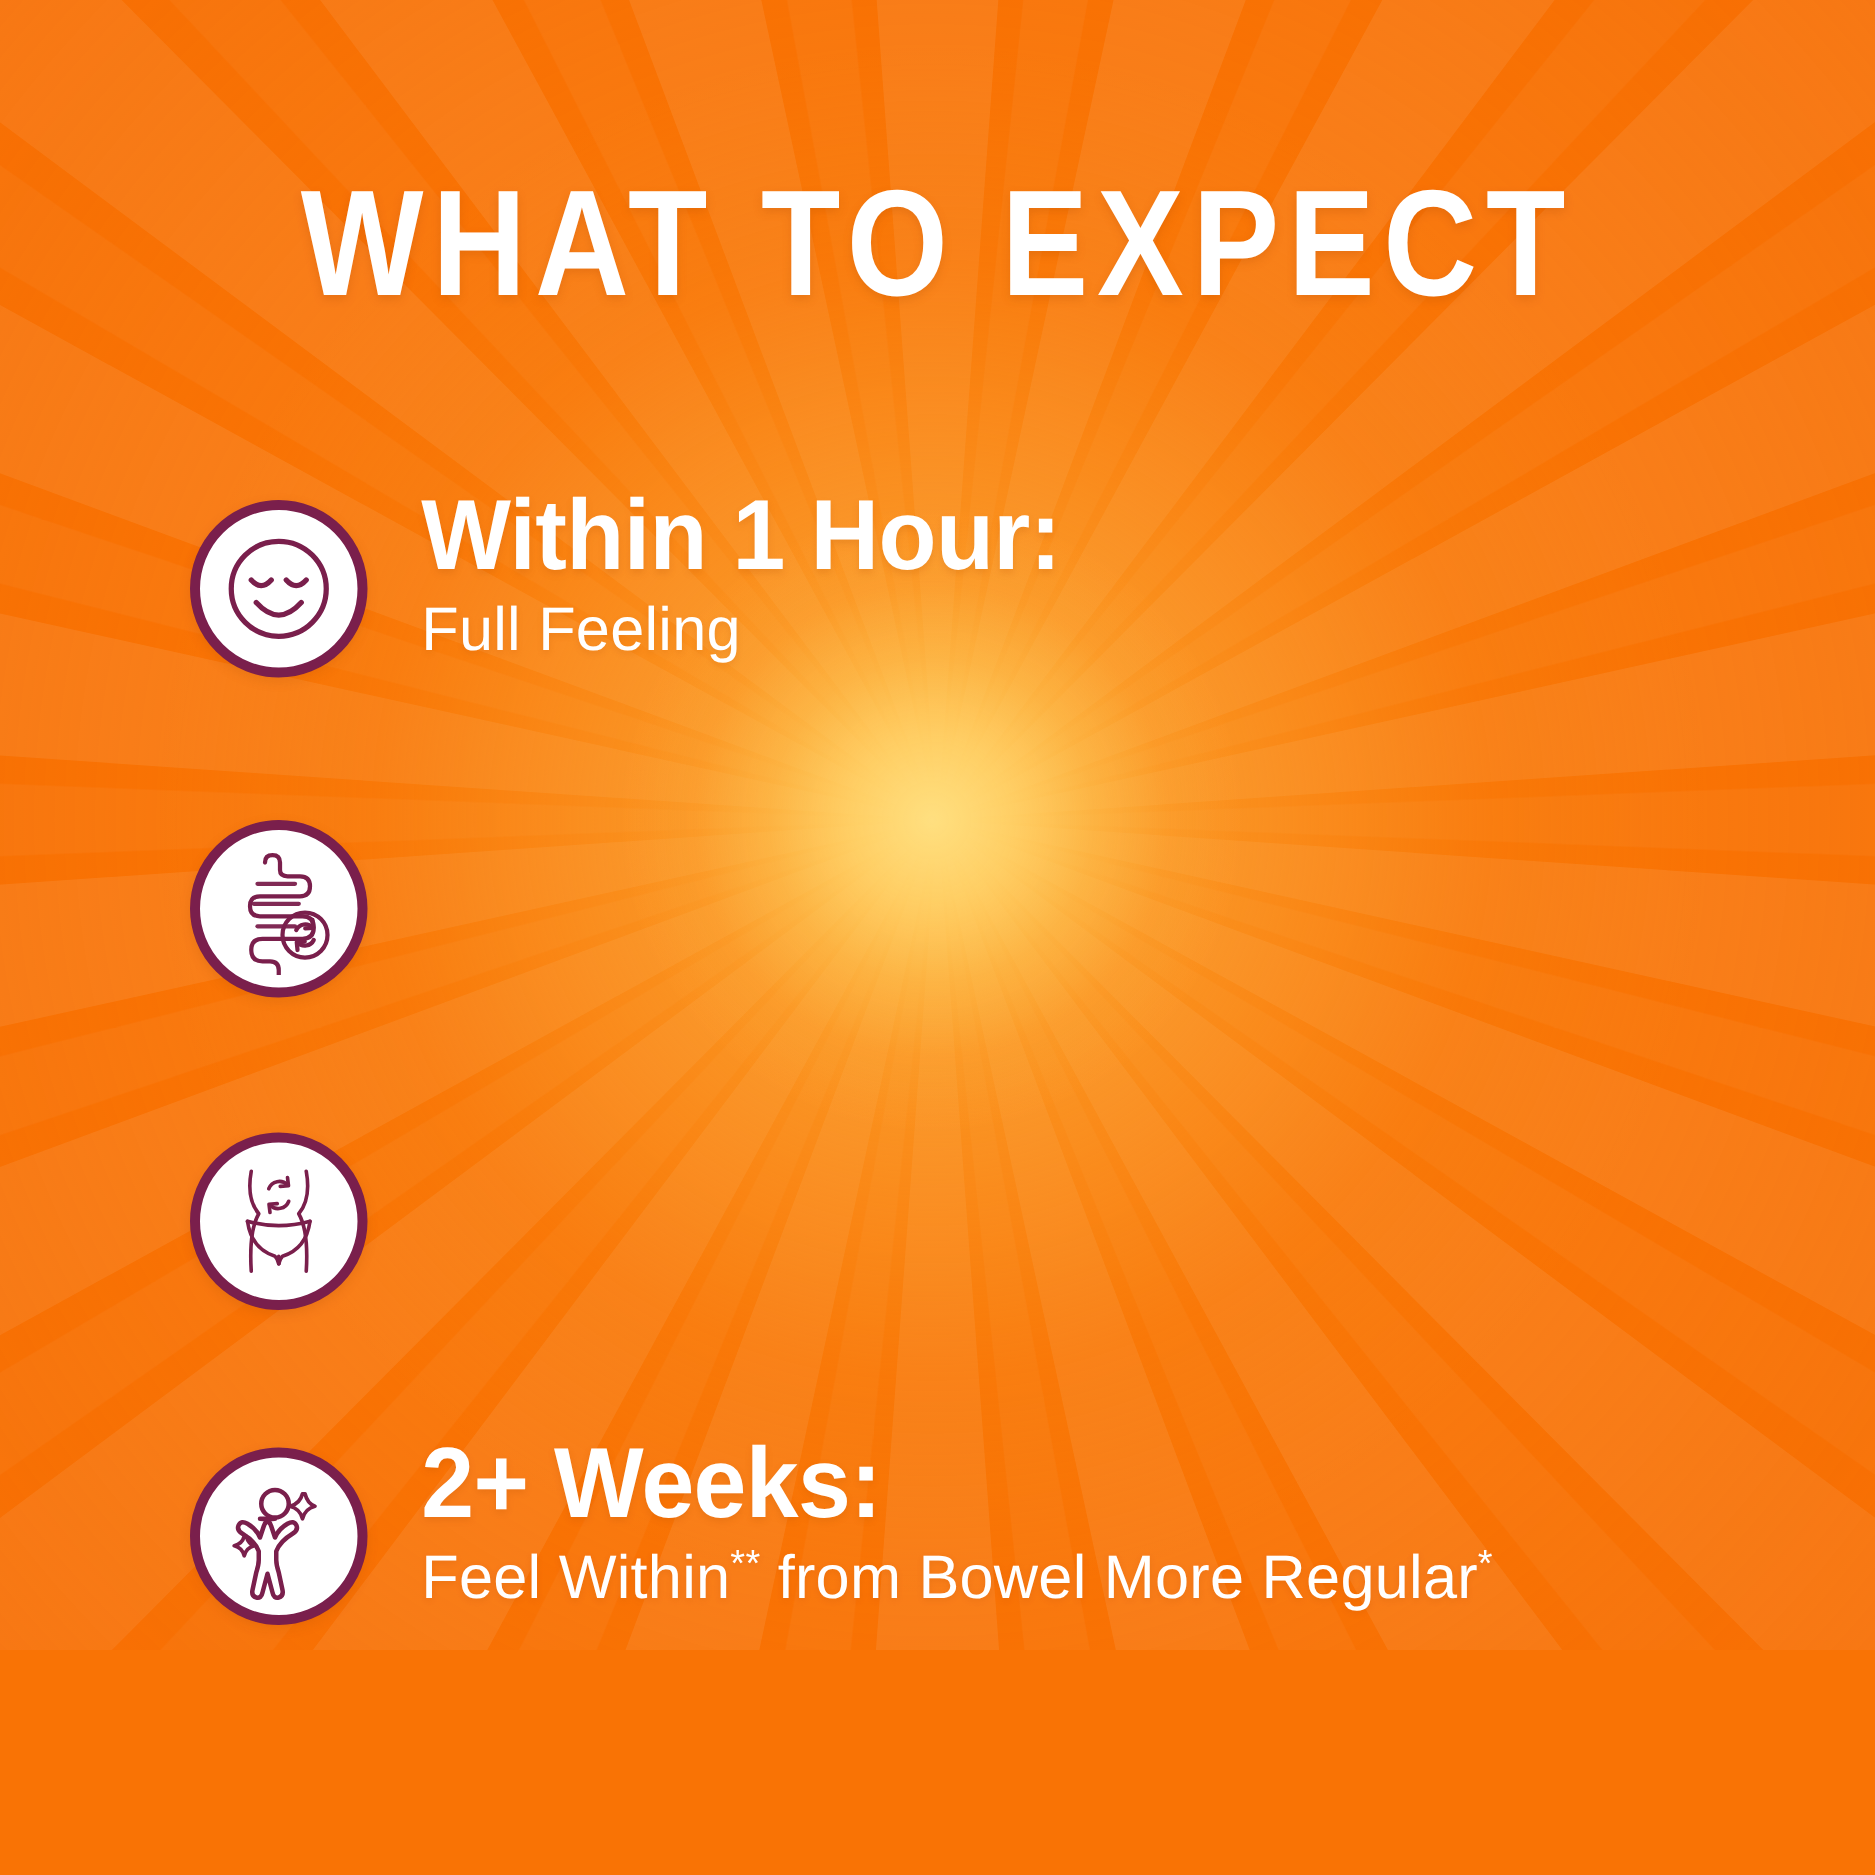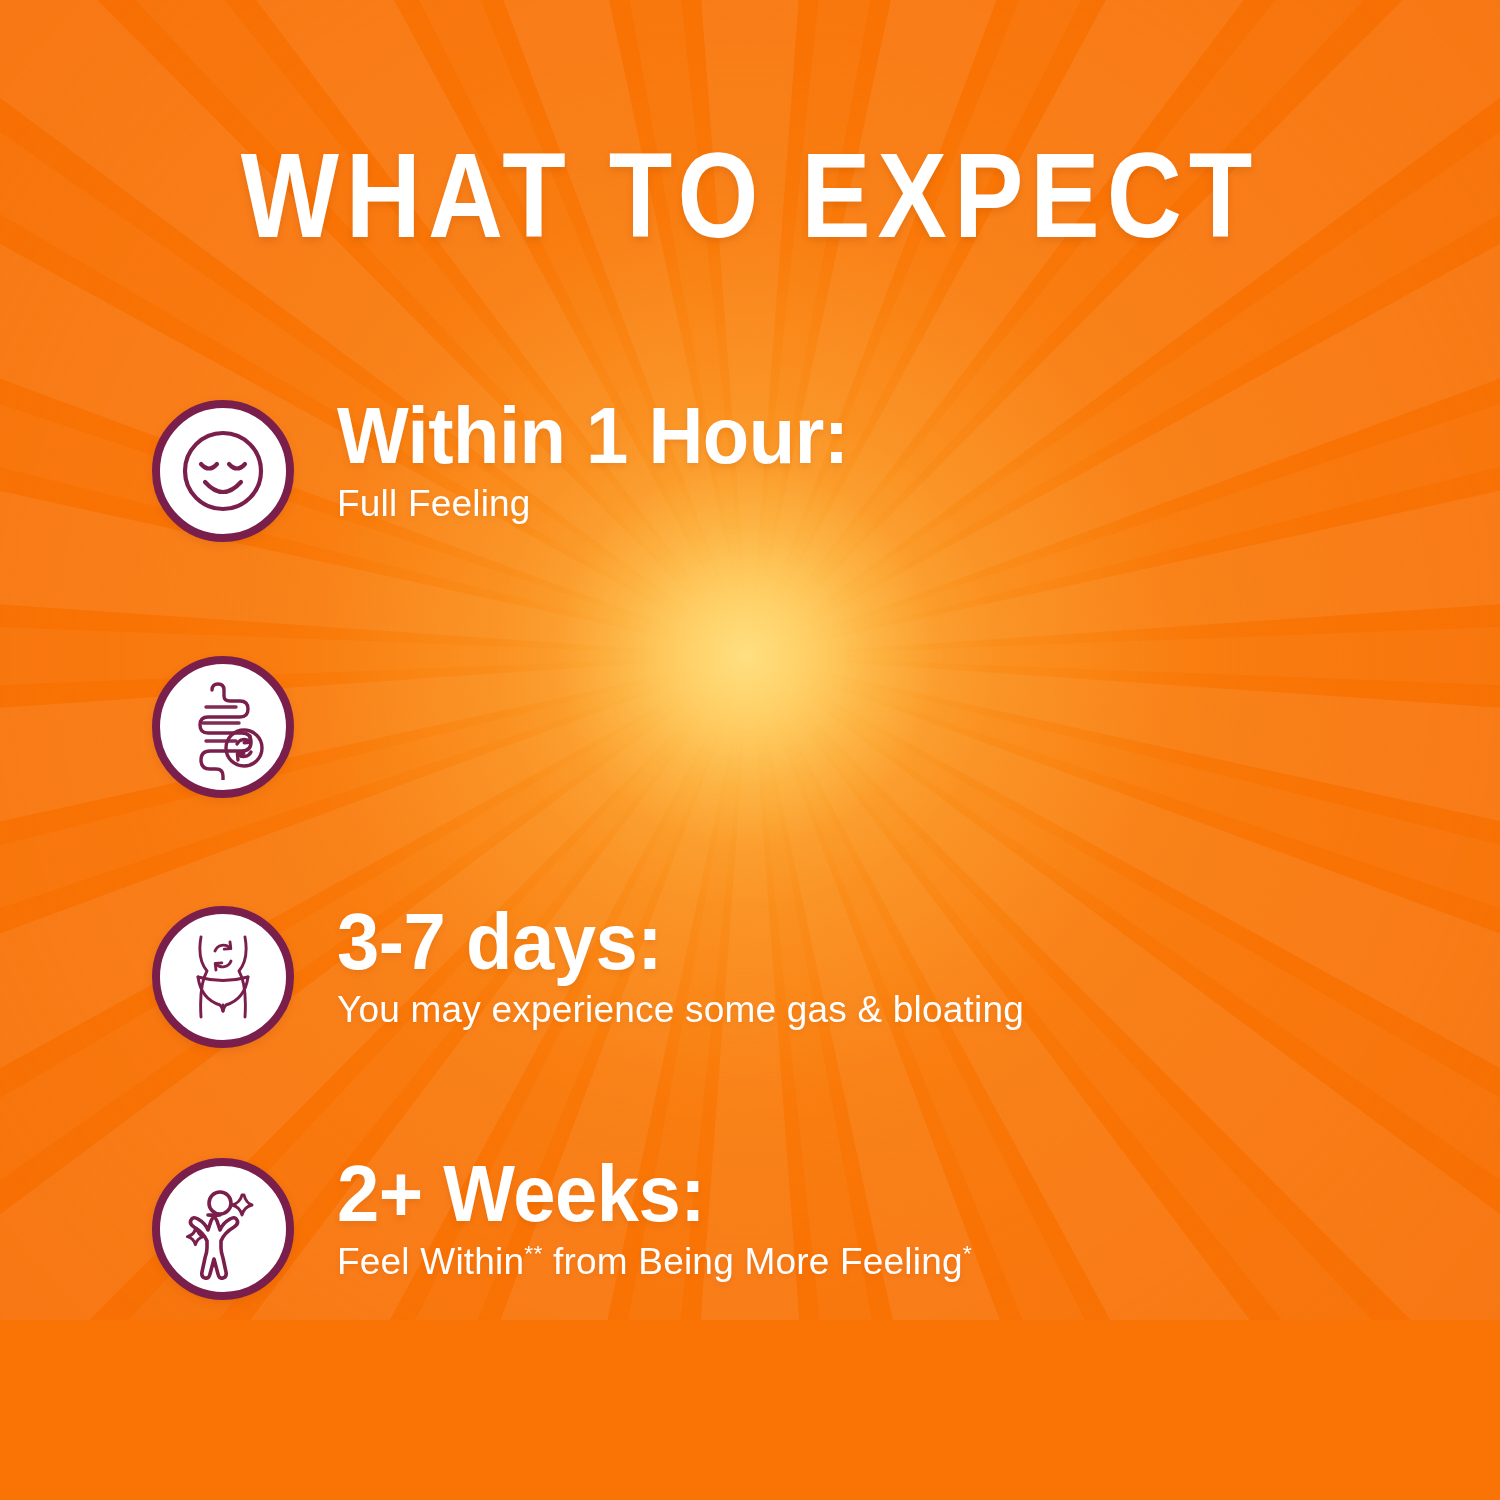--- a/index.html
+++ b/index.html
@@ -132,21 +132,21 @@
     transform: scaleY(1.05);
     transform-origin: left top;
     text-shadow: 0 3px 6px rgba(170,70,0,0.18);
     white-space: nowrap;
   }
 
   .row-sub {
     color: #ffffff;
     font-family: "Liberation Sans", sans-serif;
     font-weight: normal;
-    font-size: 37px;
+    font-size: 49px;
     line-height: 1.12;
     margin-top: 10px;
     letter-spacing: 0.2px;
     text-shadow: 0 2px 5px rgba(170,70,0,0.16);
     white-space: nowrap;
   }
   .row-sub sup {
     font-size: 0.62em;
     vertical-align: super;
     line-height: 0;
@@ -272,26 +272,20 @@
             <path d="M27 52 q3 22 22 28 q2 2 3 6"></path>
             <path d="M77 52 q-3 22 -22 28 q-2 2 -3 6"></path>
             <path d="M52 86 q0 -4 0 -6"></path>
 
             <path d="M44 26 a9 9 0 0 1 15 -3"></path>
             <path d="M60 36 a9 9 0 0 1 -15 3"></path>
             <path d="M59 17 l0.8 6.6 -6.6 0.5"></path>
             <path d="M45 45 l-0.8 -6.6 6.6 -0.5"></path>
           </svg>
         </div>
-        <div class="row-text">
-          <div class="row-heading">3-7 days:</div>
-          <div class="row-sub">
-            <span>You may experience some gas &amp; bloating</span><sup></sup><span></span><sup></sup>
-          </div>
-        </div>
       </div>
 
       <div class="row row-4">
         <div class="row-icon">
           <svg width="104" height="104" viewBox="0 0 104 104" fill="none" stroke="#7a1f4c" stroke-width="3.6" stroke-linecap="round" stroke-linejoin="round">
 
             <circle cx="49" cy="26" r="11"></circle>
 
             <path d="M49 38 q-7 0 -9 6
                      l-3 9
@@ -318,20 +312,20 @@
                      l-3 -9
                      q-2 -6 -9 -6 z"></path>
 
             <path d="M73 18 q2 8 8 10 q-8 2 -10 10 q-2 -8 -10 -10 q8 -2 10 -10 z" stroke-width="3"></path>
             <path d="M26 52 q1.6 6 6.4 7.6 q-6.4 1.6 -8 8 q-1.6 -6.4 -8 -8 q6.4 -1.6 8 -7.6 z" stroke-width="3"></path>
           </svg>
         </div>
         <div class="row-text">
           <div class="row-heading">2+ Weeks:</div>
           <div class="row-sub">
-            <span>Feel Within</span><sup>**</sup><span> from Being More Feeling</span><sup>*</sup>
+            <span>Feel Within</span><sup>**</sup><span> from Bowel More Regular</span><sup>*</sup>
           </div>
         </div>
       </div>
 
     </div>
   </div>
 </div>
 
 </body></html>

